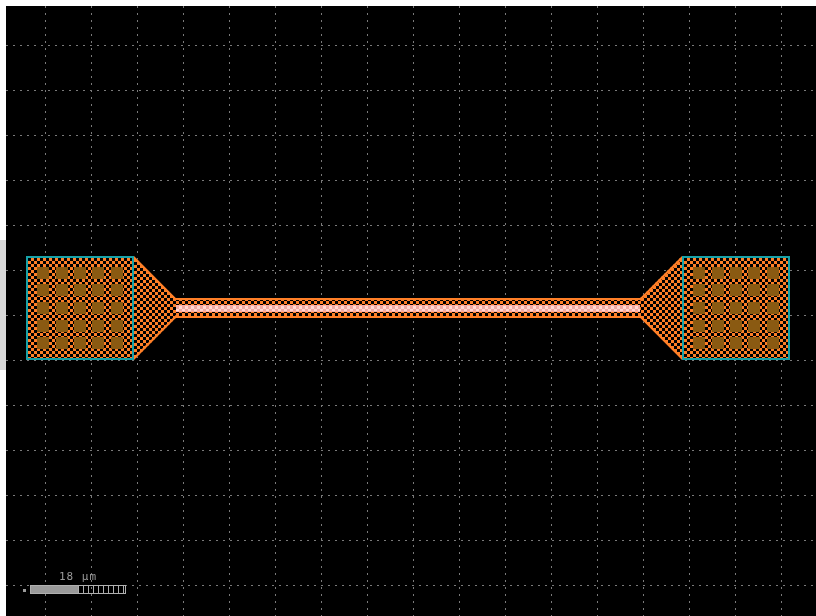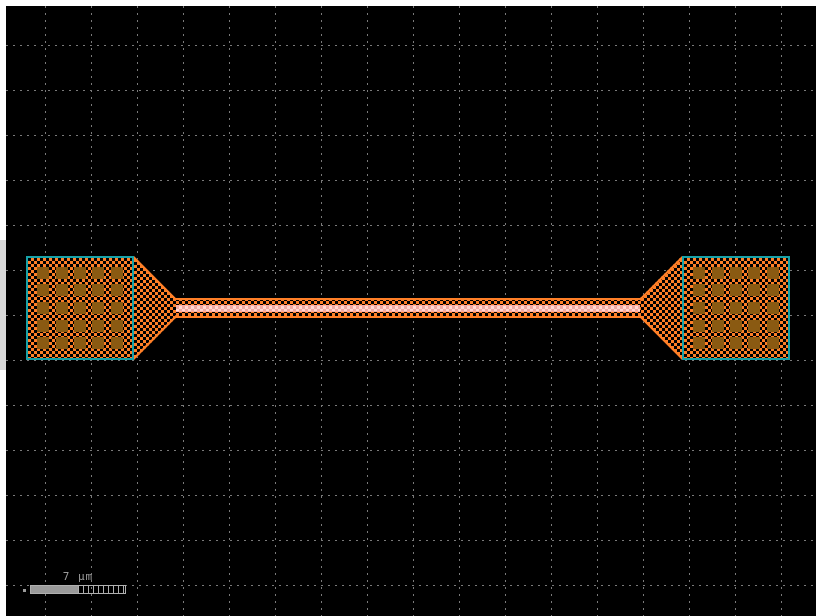--- a/index.html
+++ b/index.html
@@ -437,21 +437,21 @@
           </div>
         <div class="via-cell">
             <div class="via"></div>
           </div>
       </div>
     </div>
 
   </div>
 
   <div id="scale-bar" style="width: 96px;">
-    <div class="scale-label">7  µm</div>
+    <div class="scale-label">18  µm</div>
     <div class="scale-track">
       <div class="scale-endcap"></div>
       <div class="scale-fill"></div>
       <div class="scale-ticks"></div>
     </div>
   </div>
 
   <div class="edge-top"></div>
   <div class="edge-left"></div>
   <div class="edge-left-tint"></div>

